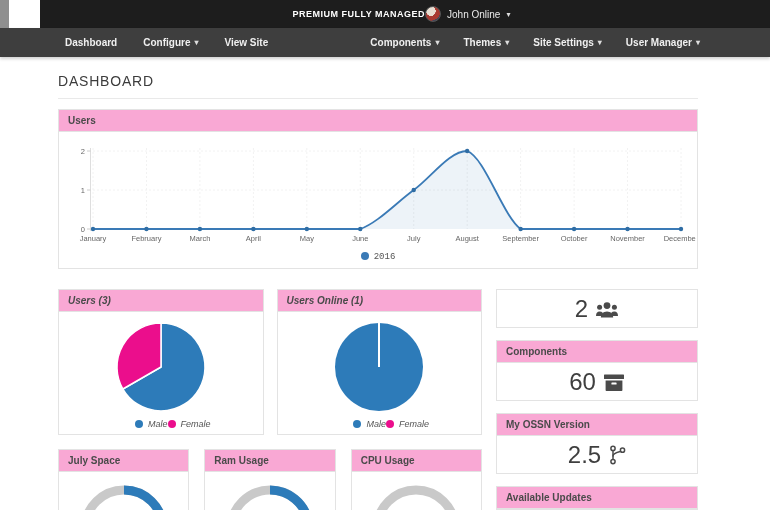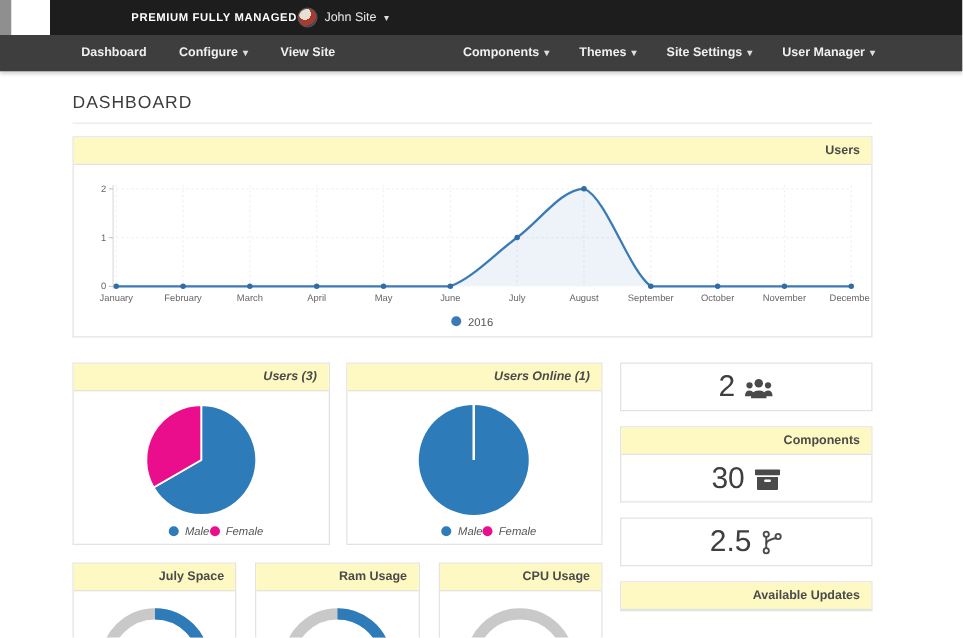--- a/index.html
+++ b/index.html
@@ -5,21 +5,21 @@
   * { margin:0; padding:0; box-sizing:border-box; }
   html,body { width:770px; height:510px; }
   body {
     font-family:"Liberation Sans", sans-serif;
     background:#ffffff; color:#4a4a4a;
     position:relative; overflow:hidden;
   }
   
   .topbar {
     height:28px; background:#1d1d1d; display:flex;
-    align-items:center; justify-content:flex-start;margin-left:40px;
+    align-items:center; justify-content:center;margin-left:40px;
   }
   .brand {
     margin-left:65px; color:#fff; font-size:9px; font-weight:bold;
     letter-spacing:.5px; text-transform:uppercase;
   }
   .userbox { margin-right:72px; display:flex; align-items:center; gap:6px; color:#e9e9e9; font-size:10px; cursor:pointer;}
   .avatar {
     width:16px; height:16px; border-radius:50%;
     background:radial-gradient(circle at 35% 30%, #e8ded2 0 35%, #a83a31 36% 70%, #40455a 71%);
     border:1px solid #555;
@@ -34,26 +34,26 @@
   .nav-group.left { margin-left:65px; gap:26px; }
   .nav-group.right { margin-right:70px; gap:24px; }
   .nav-item { color:#f0f0f0; font-size:10px; font-weight:bold; display:flex; align-items:center; gap:4px; cursor:pointer; white-space:nowrap;}
   .edge-strip { position:absolute; left:0; top:0; width:9px; height:28px; background:#8f8f8f; }
   
   .content { padding-left:58px; width:698px; }
   .page-title { margin-top:16px; font-size:14px; color:#3c3c3c; letter-spacing:.8px; font-weight:500; }
   .title-rule { border:none; border-top:1px solid #e9e9e9; margin-top:9px; }
   .panel { border:1px solid #e3e3e3; background:#fff; }
   .panel-header {
-    background:#fef9c3; border-bottom:1px solid #e3e3e3;
-    padding:5px 9px; font-size:10px; font-weight:bold; color:#4a4a4a;text-align:right;
+    background:#f9a8d4; border-bottom:1px solid #e3e3e3;
+    padding:5px 9px; font-size:10px; font-weight:bold; color:#4a4a4a;
   }
   .users-panel { margin-top:10px; }
   .chart-body { padding:2px 0 0 0; }
-  .chart-legend { display:flex; align-items:flex-start; justify-content:center; gap:5px; padding:2px 0 6px 0; }
+  .chart-legend { display:flex; align-items:flex-start; justify-content:center; gap:5px; padding:2px 0 6px 0;font-family:Liberation Mono, monospace; }
   .legend-dot { width:8px; height:8px; border-radius:50%; display:inline-block; }
   .legend-label { font-size:9px; color:#555; }
   
   .main-row { display:flex; gap:14px; margin-top:20px; }
   .left-col { width:424px; }
   .right-col { width:202px; }
   .pie-row { display:flex; gap:13px;font-style:italic; }
   .pie-panel { flex:1; }
   .pie-body { padding:9px 0 5px 0; display:flex; flex-direction:column; align-items:center; }
   .pie-legend { display:flex; margin-top:6px;margin-left:24px; }
@@ -67,21 +67,21 @@
   .stat-value { font-size:24px; font-weight:400; color:#3f3f3f; }
   .stat-icon { display:flex; align-items:center; }
 </style>
 </head>
 <body>
 
 <div class="topbar">
   <div class="brand">PREMIUM FULLY MANAGED</div>
   <div class="userbox">
     <span class="avatar"></span>
-    <span>John Site</span>
+    <span>John Online</span>
     <span class="caret">▾</span>
   </div>
 </div>
 <div class="edge-strip"></div>
 
 <div class="navbar">
   <div class="nav-group left">
     <div class="nav-item">
         <span>Dashboard</span>
       </div>
@@ -263,32 +263,33 @@
               <circle cx="12" cy="6.6" r="3.4"></circle>
               <path d="M5.8 18.6 q0 -6.2 6.2 -6.2 q6.2 0 6.2 6.2 z"></path>
             </svg>
           </span>
         </div>
       </div>
 
       <div class="panel stat-panel">
         <div class="panel-header">Components</div>
         <div class="stat-body">
-          <span class="stat-value">30</span>
+          <span class="stat-value">60</span>
           <span class="stat-icon">
             <svg width="22" height="20" viewBox="0 0 22 20" fill="#4a4a4a">
               <rect x="1" y="2.5" width="20" height="4.6" rx="0.6"></rect>
               <path d="M2.6 8.6 h16.8 v9.6 a0.8 0.8 0 0 1 -0.8 0.8 h-15.2 a0.8 0.8 0 0 1 -0.8 -0.8 z"></path>
               <rect x="8.4" y="10.6" width="5.2" height="2" rx="0.6" fill="#ffffff"></rect>
             </svg>
           </span>
         </div>
       </div>
 
       <div class="panel stat-panel">
+        <div class="panel-header">My OSSN Version</div>
         <div class="stat-body">
           <span class="stat-value">2.5</span>
           <span class="stat-icon">
             <svg width="18" height="22" viewBox="0 0 18 22" fill="none" stroke="#4a4a4a" stroke-width="1.5" stroke-linecap="round">
               <circle cx="5" cy="4.4" r="2.1"></circle>
                 <circle cx="14.5" cy="6.2" r="2.1"></circle>
                 <circle cx="5" cy="17.6" r="2.1"></circle>
               <path d="M5 6.7 L5 15.3"></path>
               <path d="M5 12 C5 9.2 9.5 8.4 12.8 7.4"></path>
             </svg>

